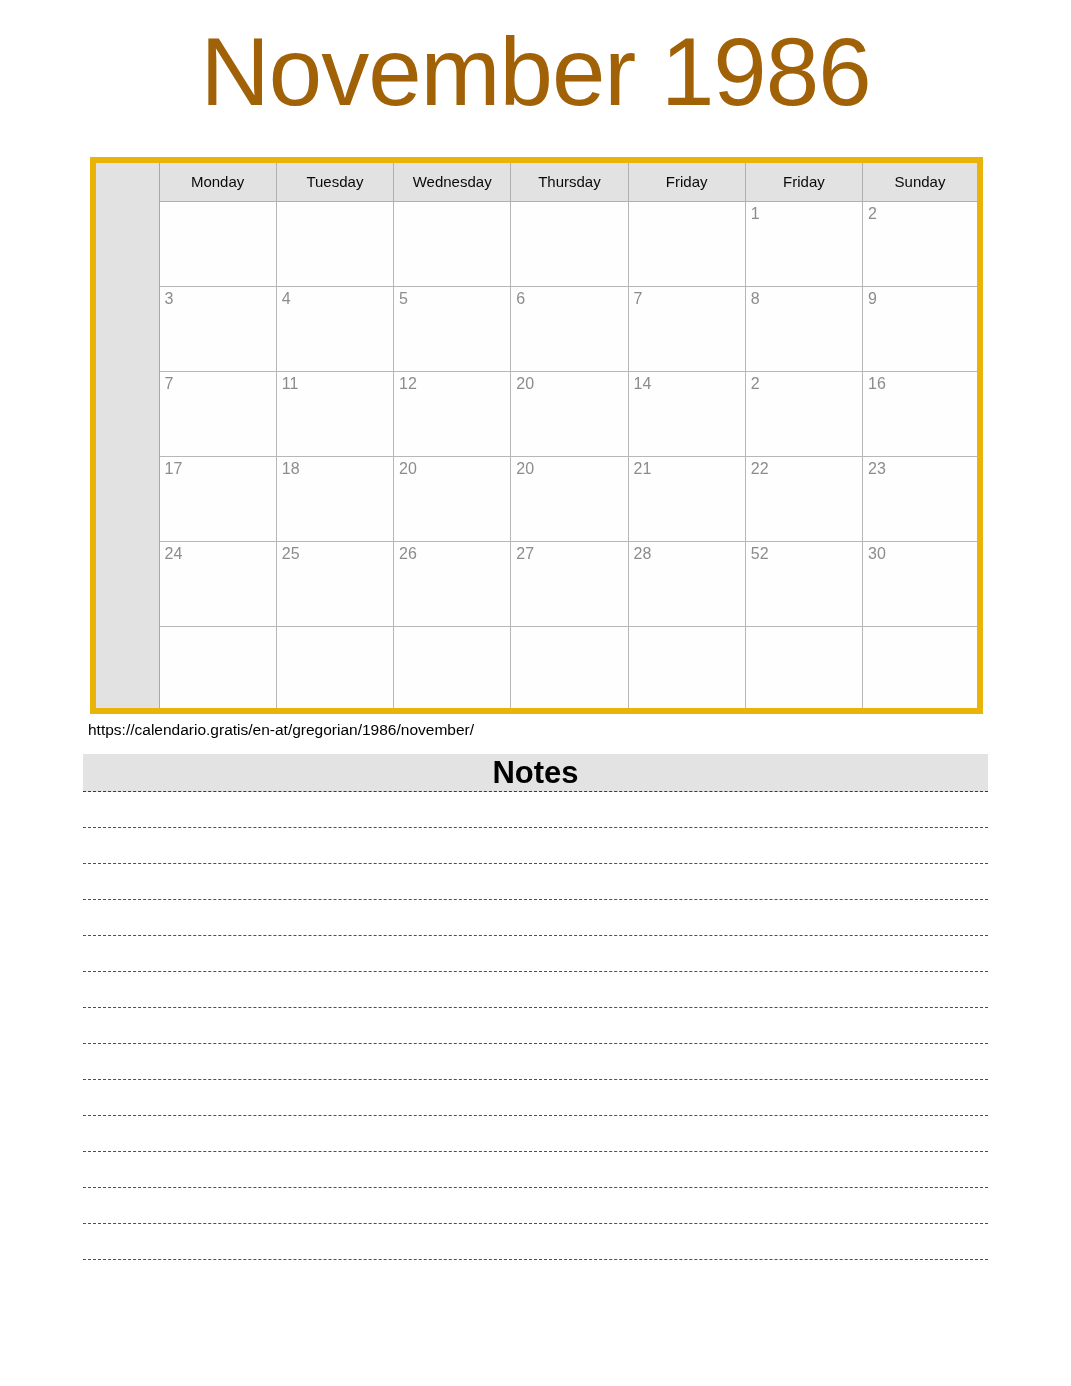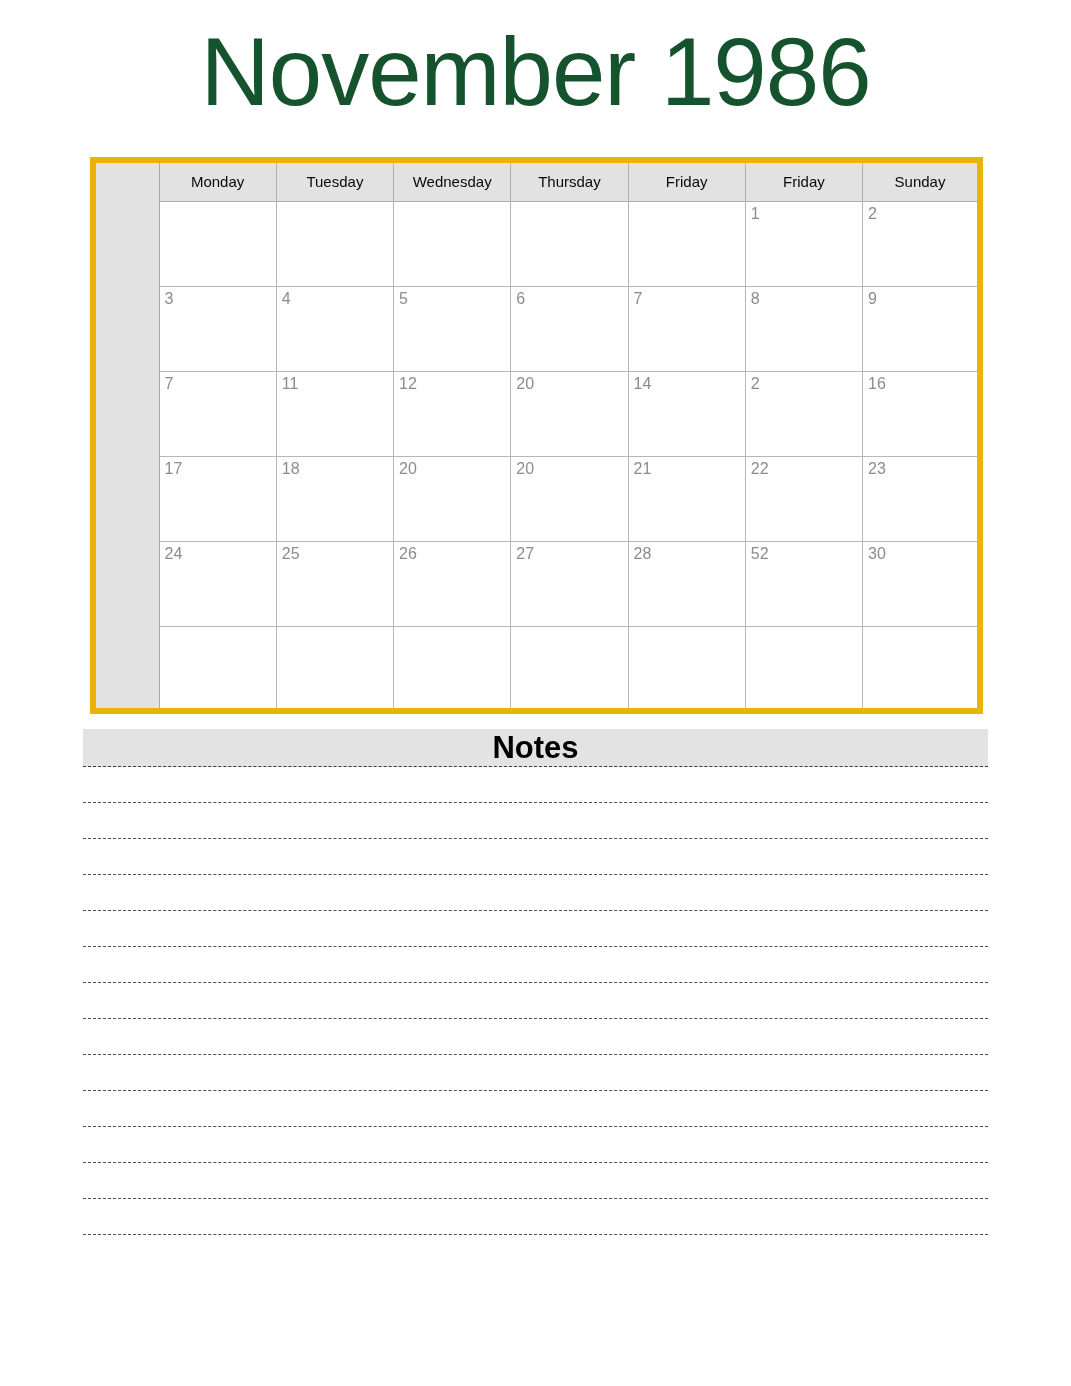--- a/index.html
+++ b/index.html
@@ -15,21 +15,21 @@
     height: 1386px;
     background: #ffffff;
     overflow: hidden;
   }
   .page-title {
     margin: 18px 0 0 0;
     font-size: 96px;
     line-height: 108px;
     font-weight: 400;
     text-align: center;
-    color: #14532d;
+    color: #a16207;
     letter-spacing: -1px;
     white-space: nowrap;
   }
   .cal-wrap {
     margin: 31px 0 0 90px;
   }
   table.calendar {
     border-collapse: collapse;
     table-layout: fixed;
     width: 887px;
@@ -171,20 +171,21 @@
           <td class="day-cell"></td>
           <td class="day-cell"></td>
           <td class="day-cell"></td>
           <td class="day-cell"></td>
           <td class="day-cell"></td>
         </tr>
       </tbody>
     </table>
   </div>
 
+  <div class="source-url">https://calendario.gratis/en-at/gregorian/1986/november/</div>
 
   <div class="notes">
     <div class="notes-header">
       <span class="notes-title">Notes</span>
     </div>
     <div>
       <div class="notes-line"></div>
       <div class="notes-line"></div>
       <div class="notes-line"></div>
       <div class="notes-line"></div>

